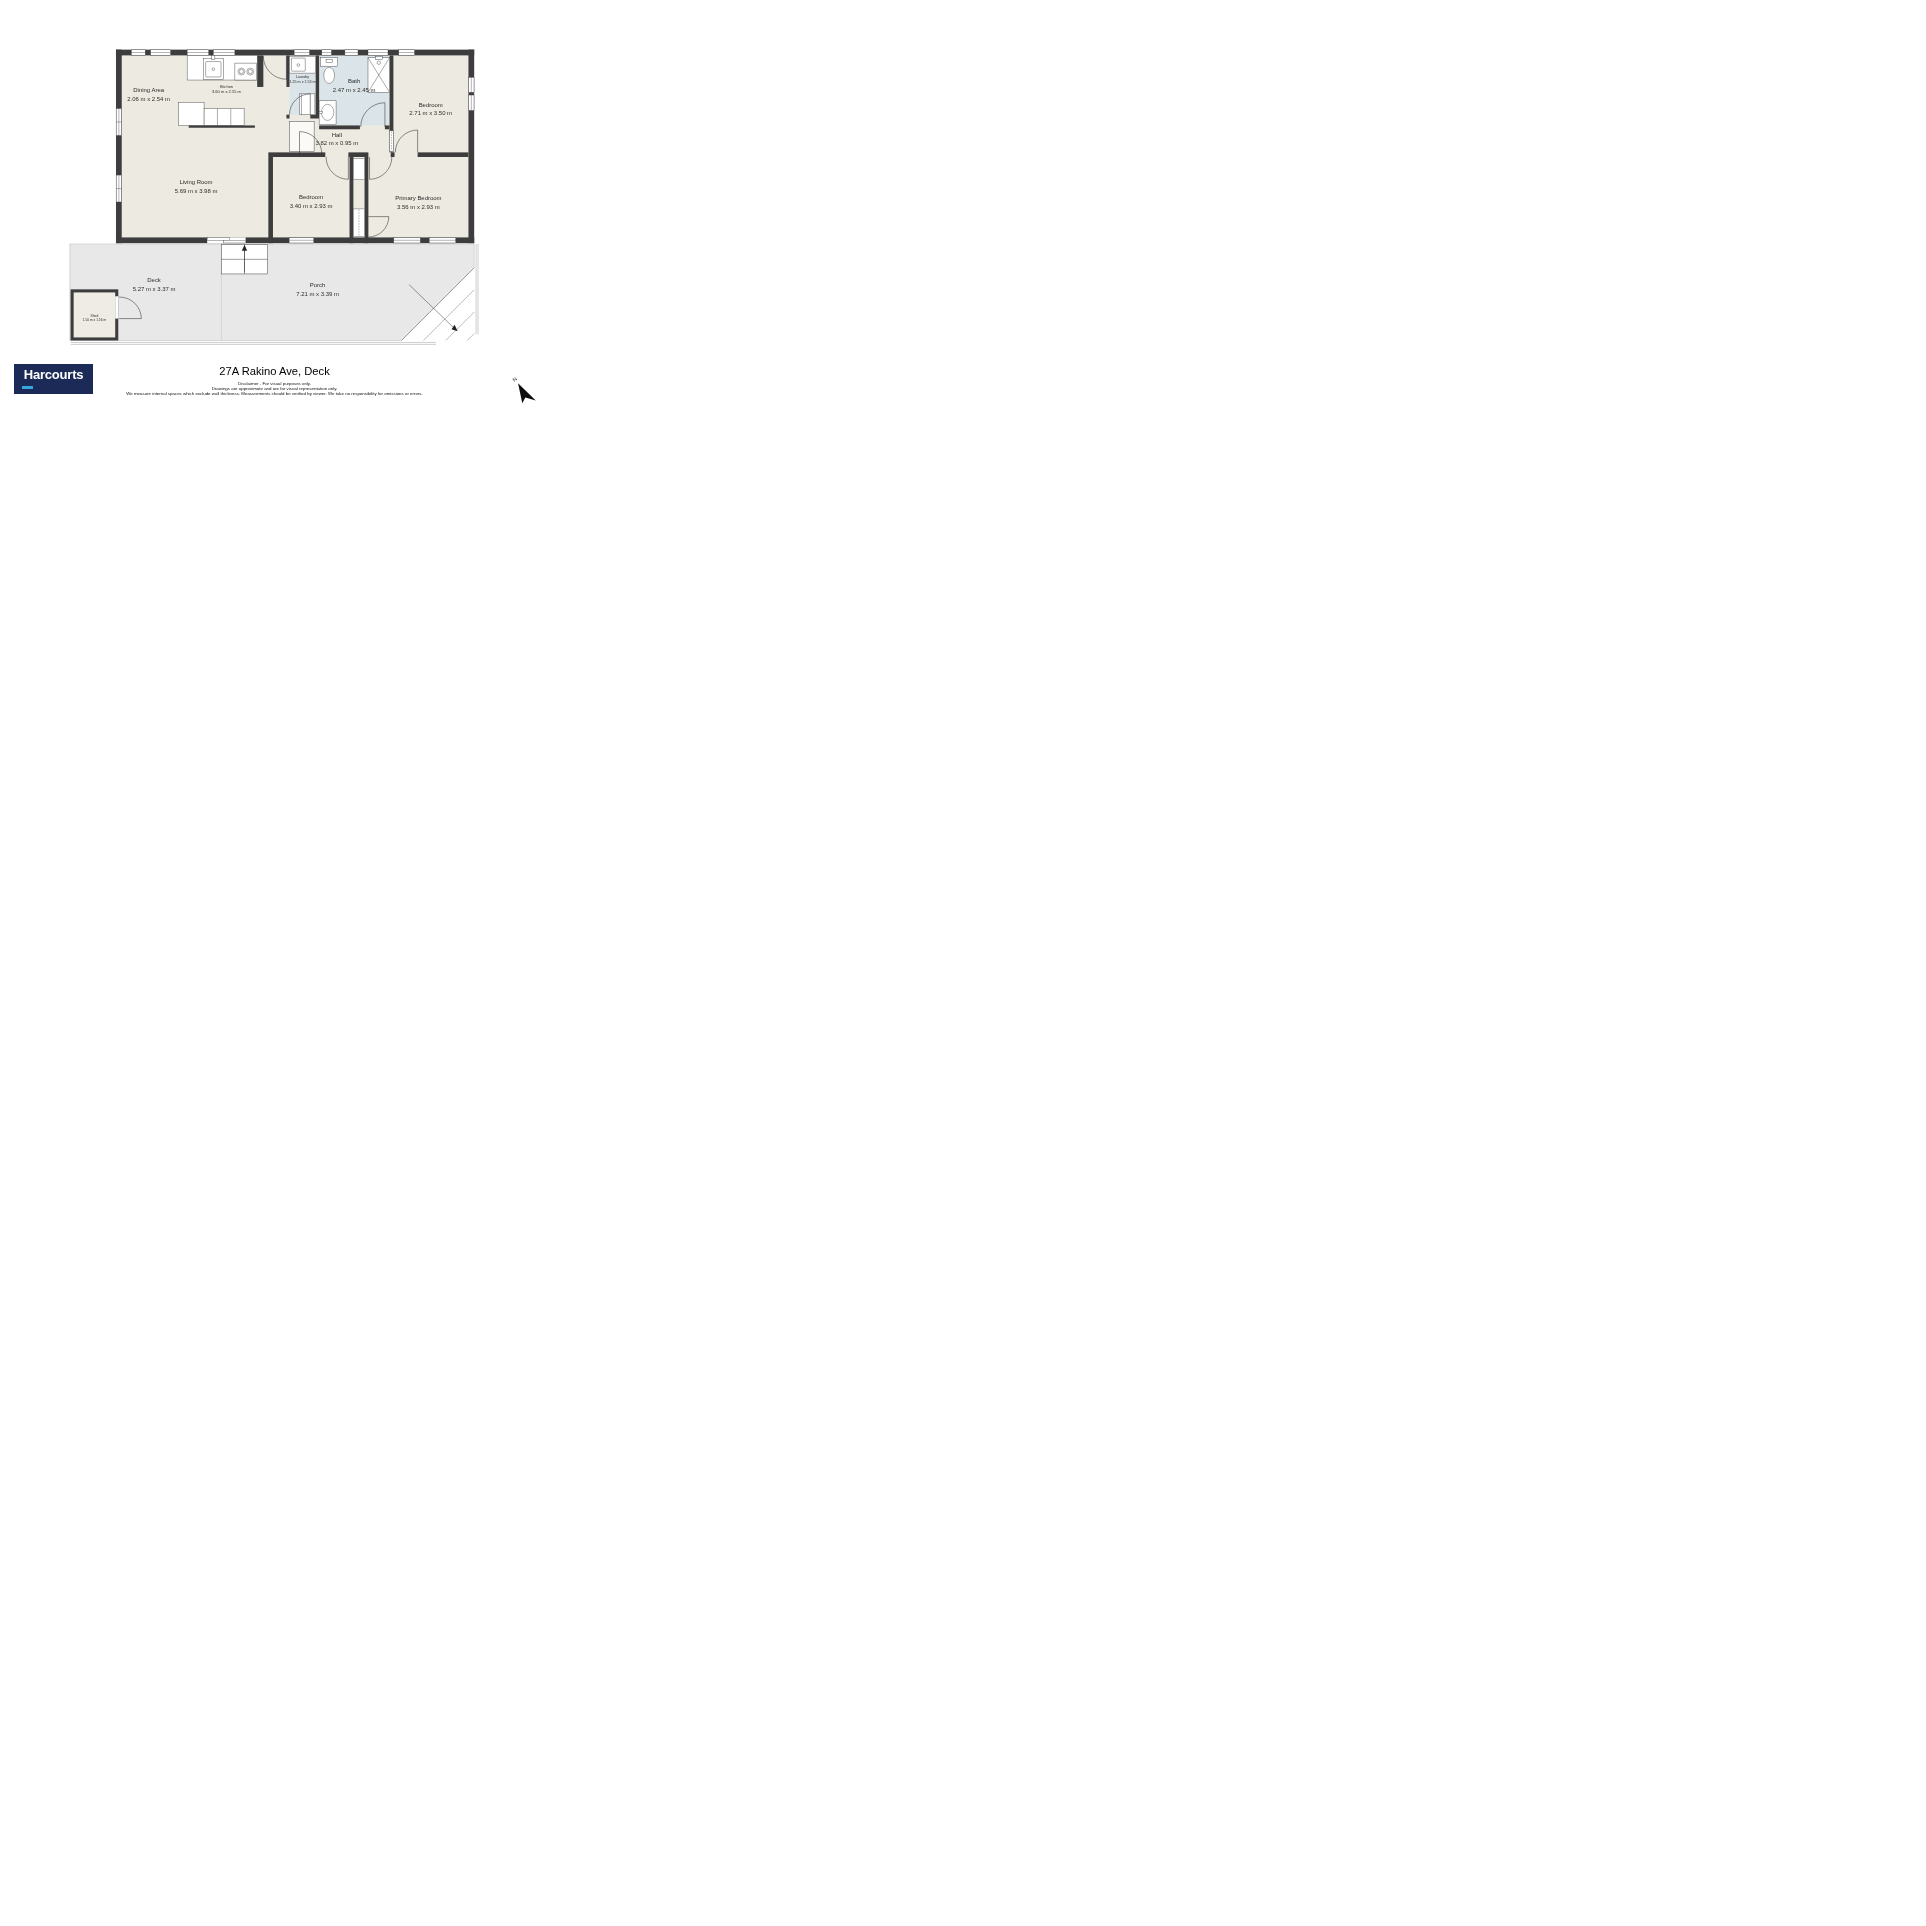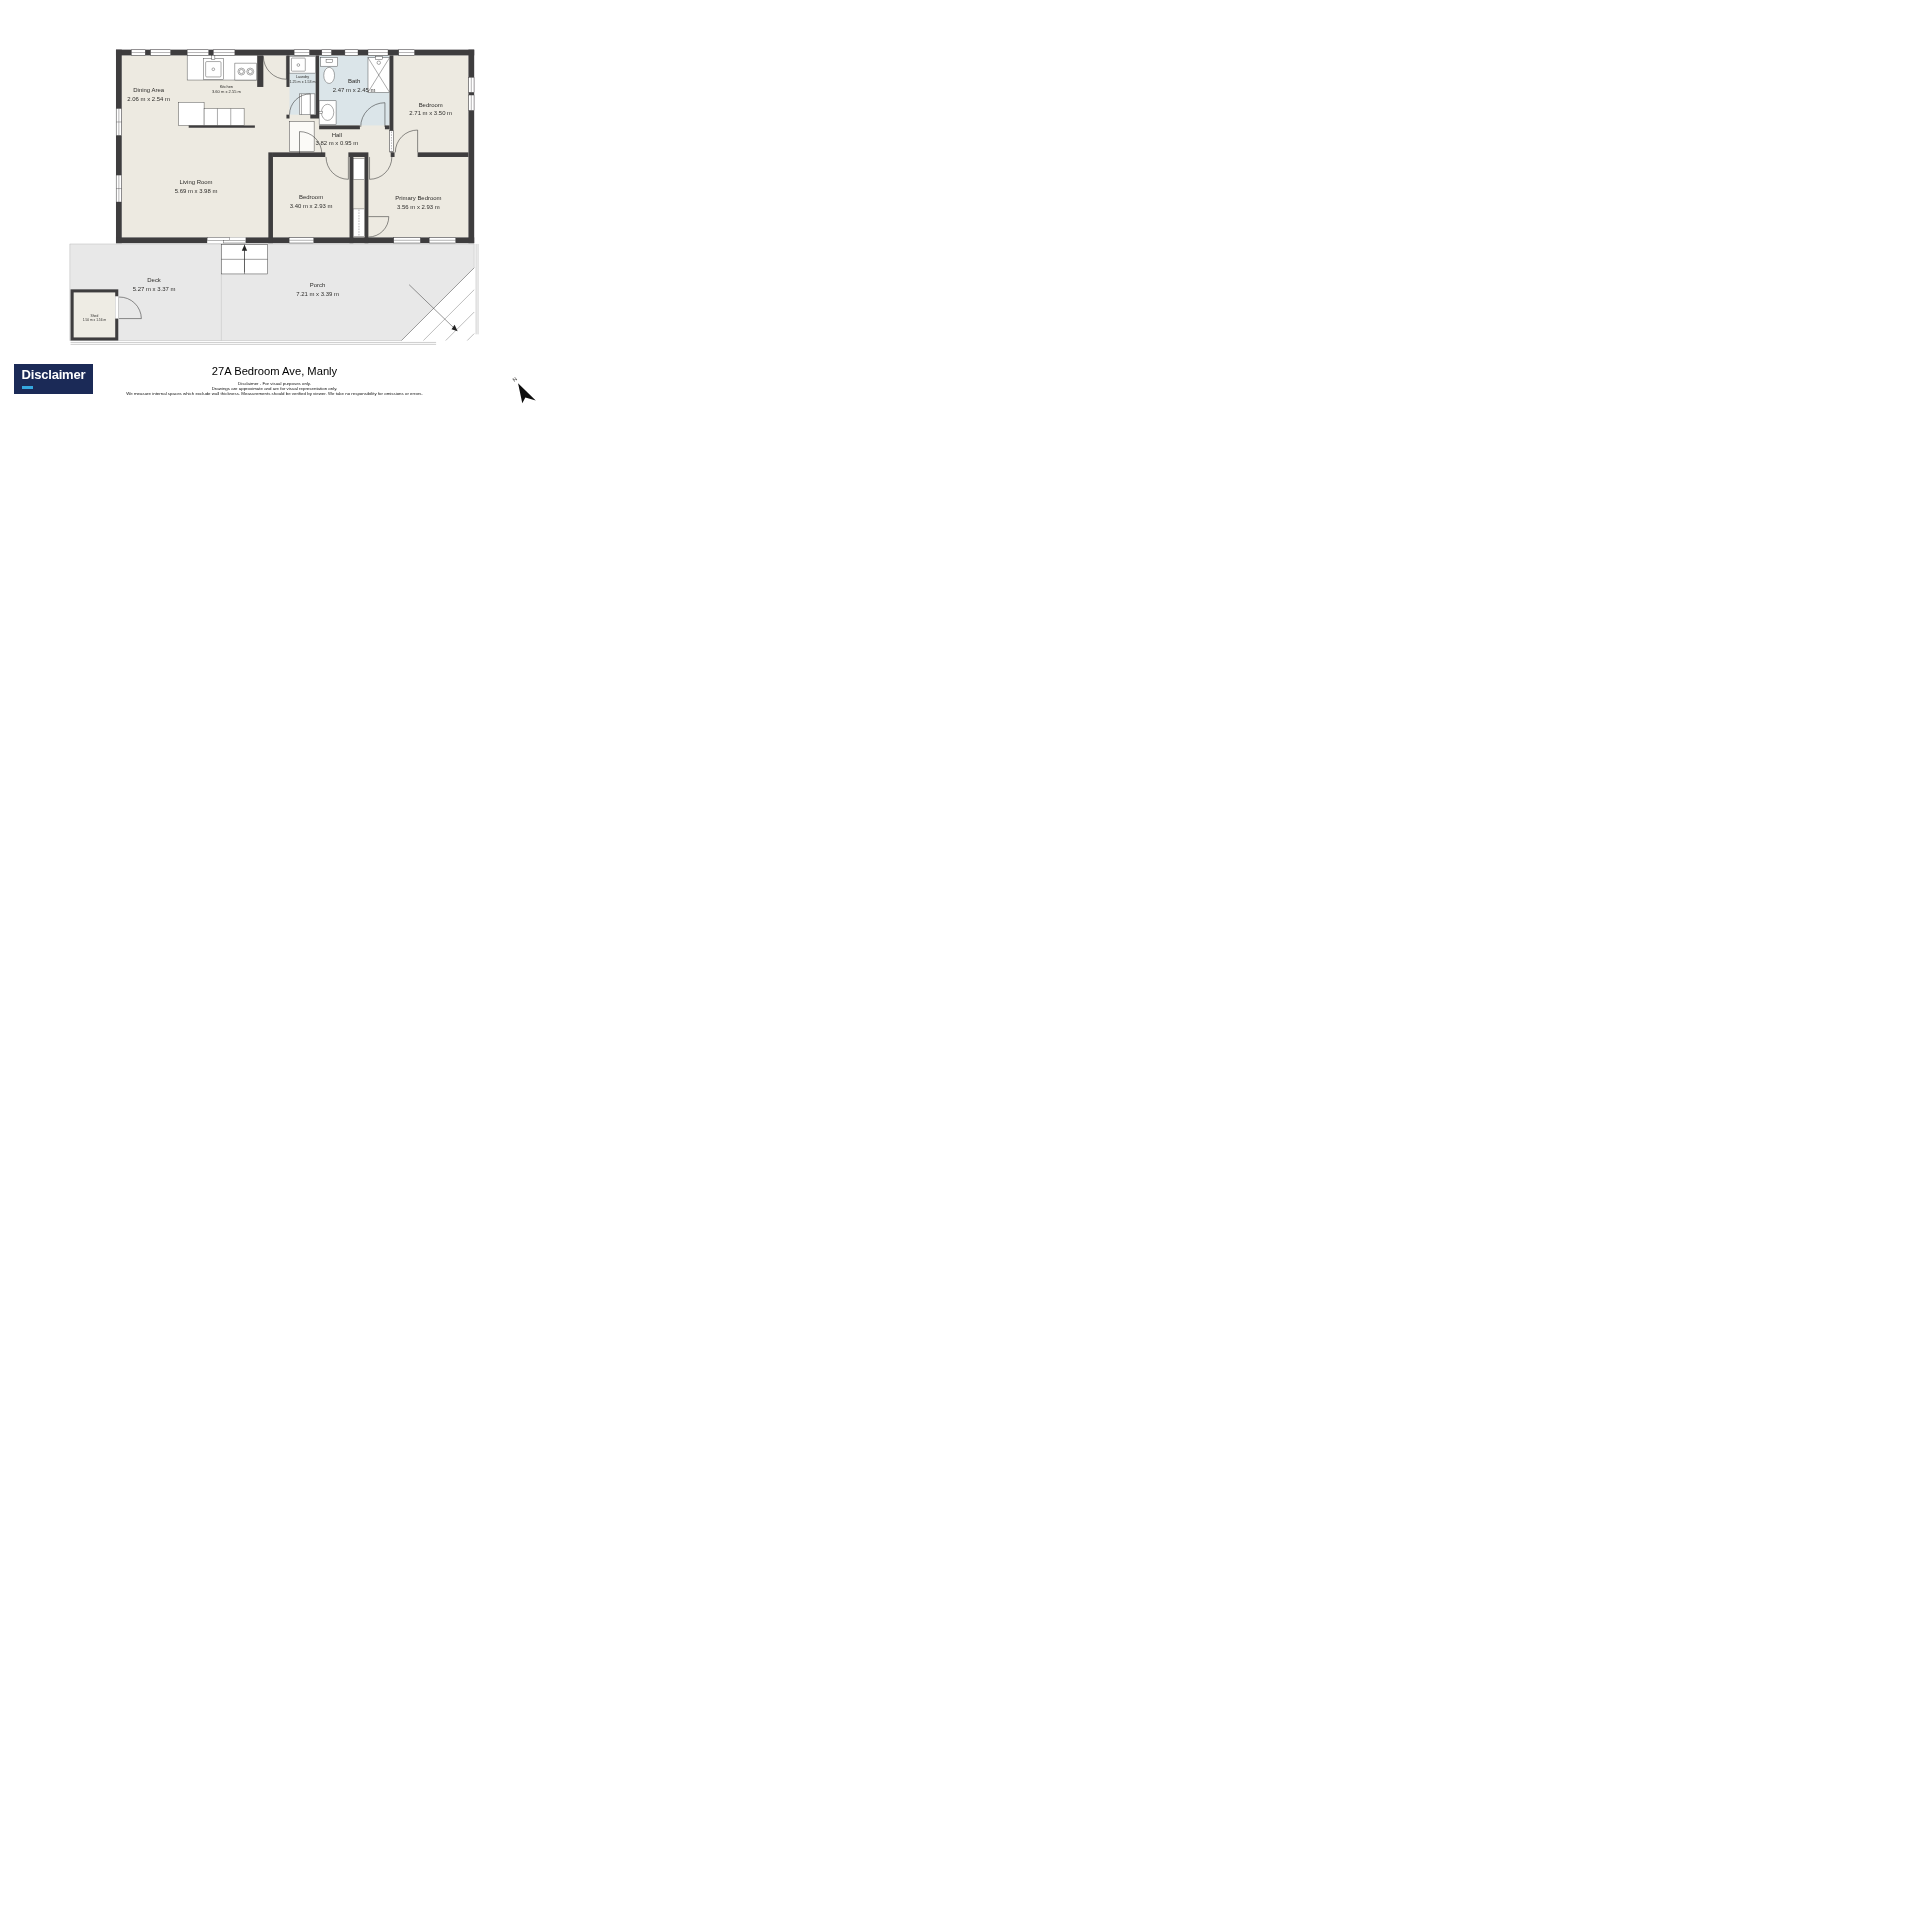--- a/index.html
+++ b/index.html
@@ -305,23 +305,23 @@
   </g>
 
   <g>
     <polygon points="1346,996 1357,1048 1365,1033 1392,1041" fill="#0d0d0d"></polygon>
     <text x="1334" y="994" font-size="14" fill="#111" transform="rotate(-40 1334 990)">N</text>
   </g>
 </svg>
 
   
   <div class="logo">
-    <div class="logo-text">Disclaimer</div>
+    <div class="logo-text">Harcourts</div>
     <div class="logo-bar"></div>
   </div>
-  <div class="addr">27A Bedroom Ave, Manly</div>
+  <div class="addr">27A Rakino Ave, Deck</div>
   <div class="disc">
     <div>Disclaimer - For visual purposes only.</div>
     <div>Drawings are approximate and are for visual representation only.</div>
     <div>We measure internal spaces which exclude wall thickness. Measurements should be verified by viewer. We take no responsibility for omissions or errors.</div>
   </div>
 </div>
 
 
 </body></html>

